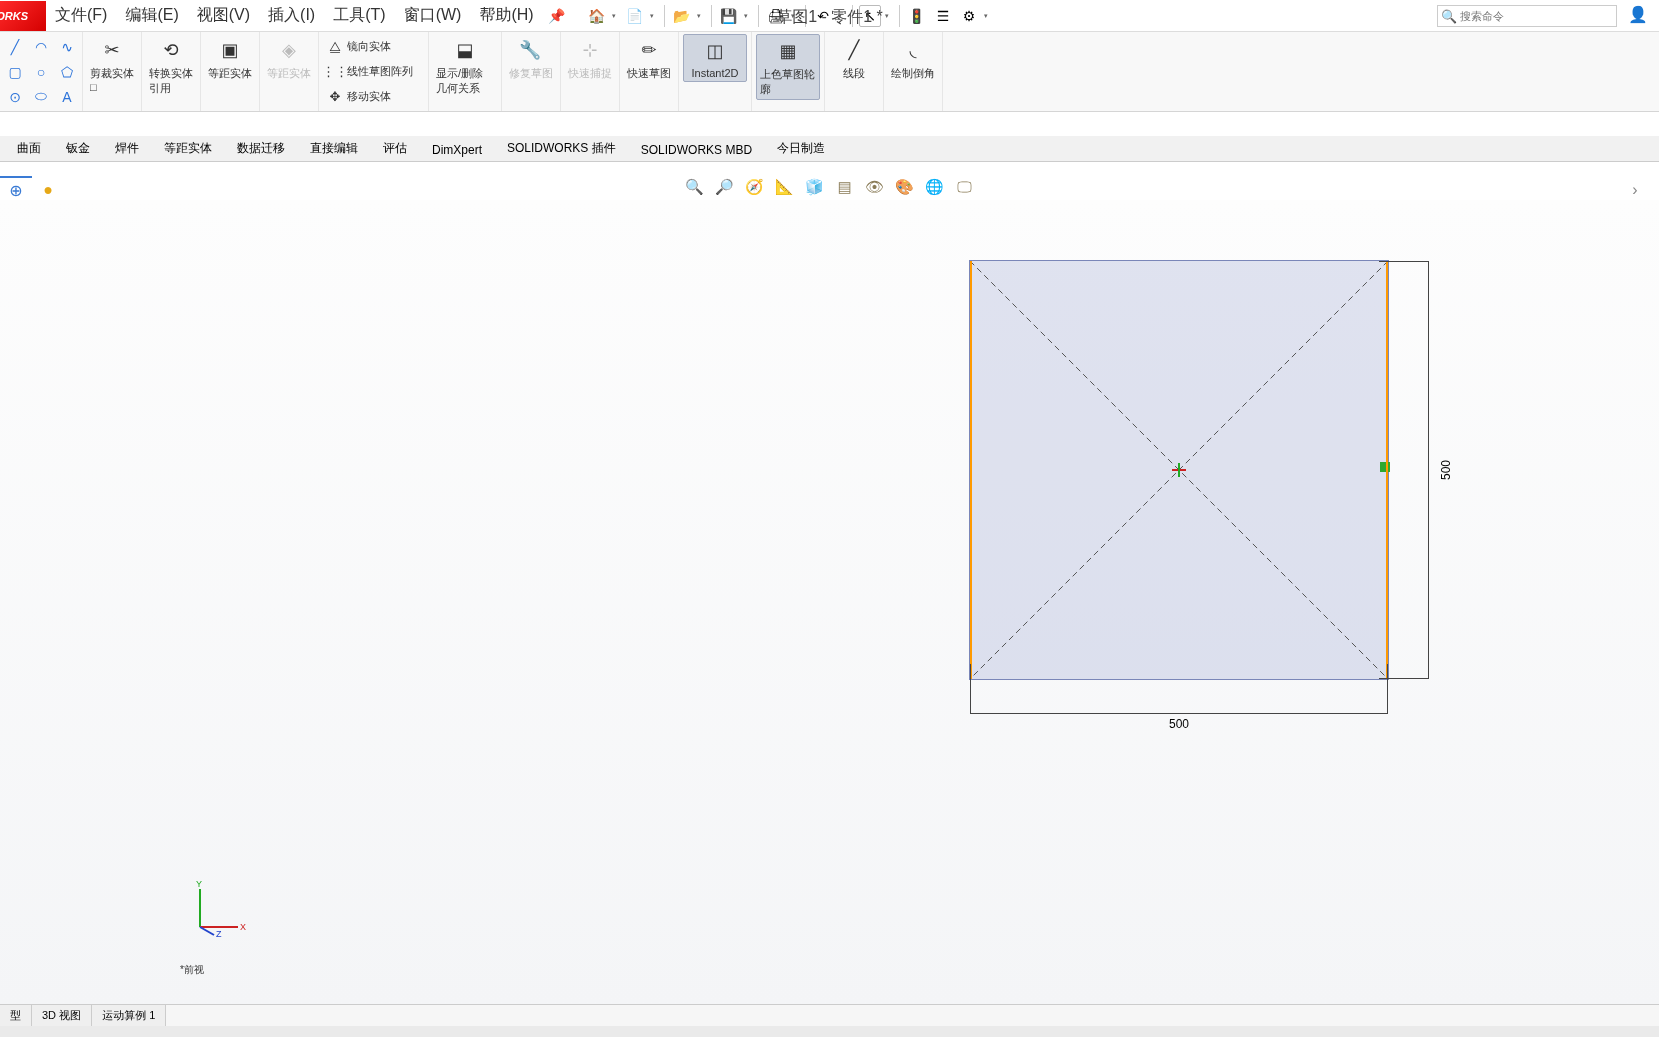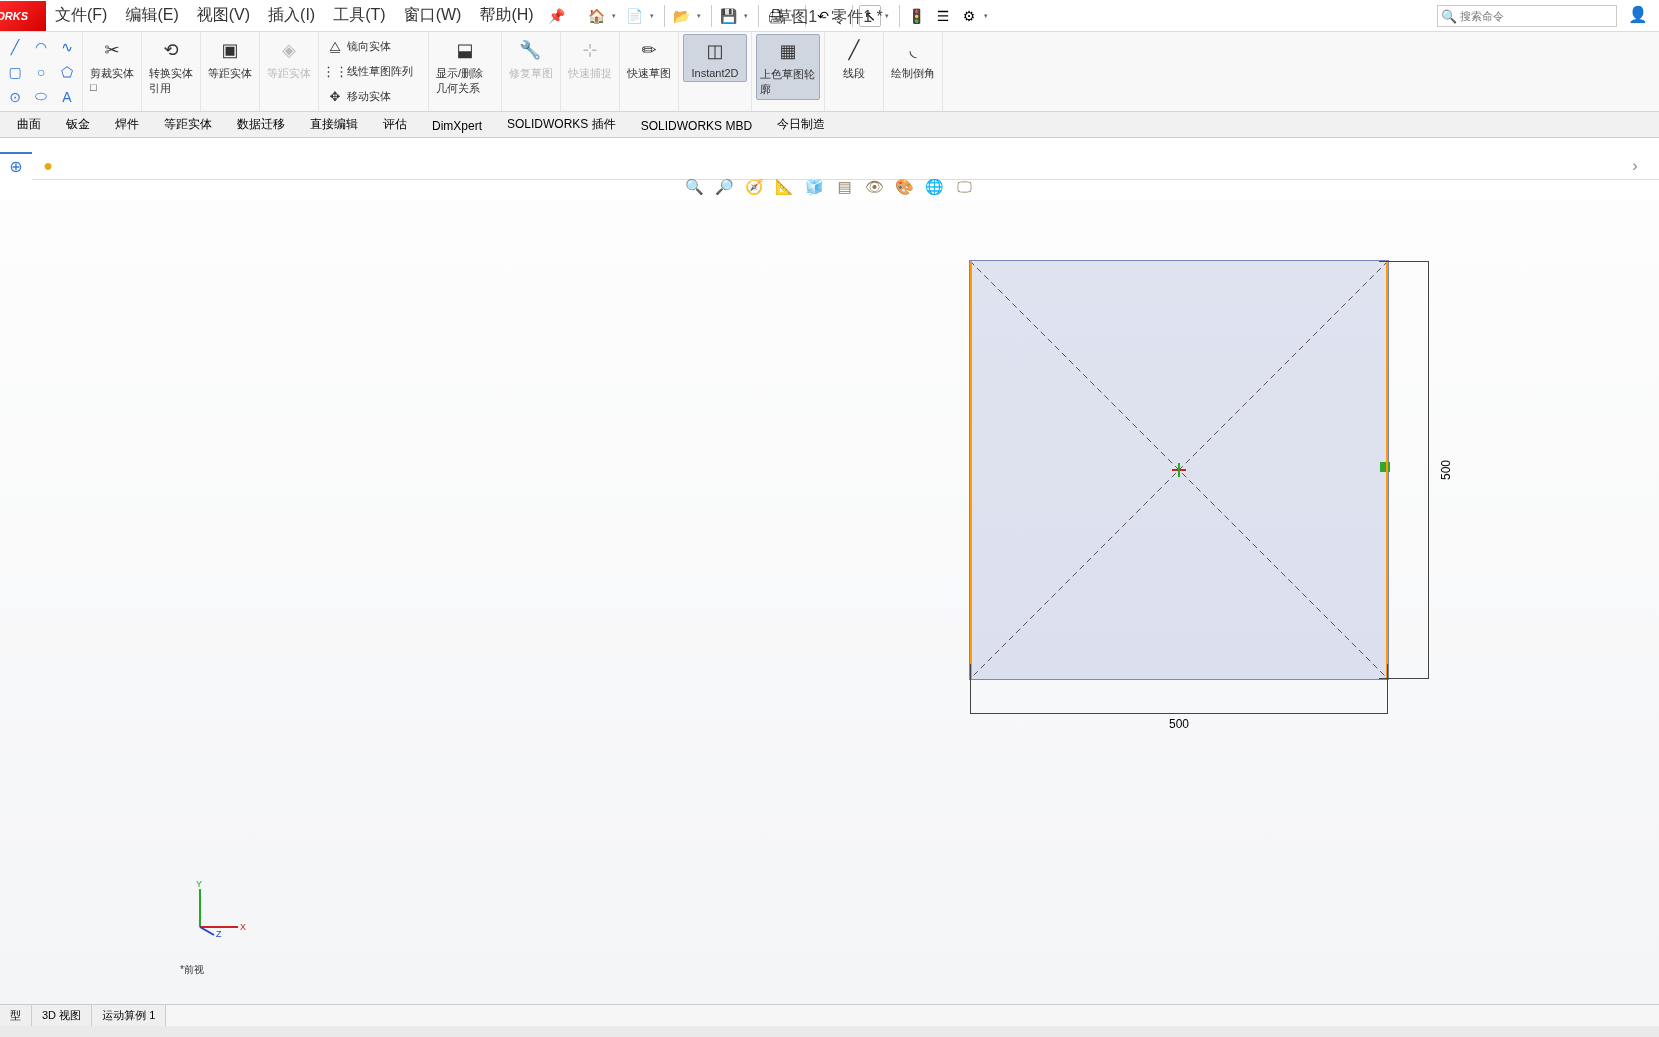--- a/index.html
+++ b/index.html
@@ -28,21 +28,21 @@
 .ribbon .tool .ticon { width: 28px; height: 28px; display: flex; align-items: center; justify-content: center; font-size: 18px; margin-bottom: 2px; }
 .ribbon .tool.gray { color: #bbb; }
 .ribbon .tool.active { background: #d0d6e0; border: 1px solid #a0aac0; border-radius: 2px; }
 .ribbon .col { display: flex; flex-direction: column; justify-content: space-around; padding: 2px 4px; }
 .ribbon .row { display: flex; gap: 4px; align-items: center; }
 .ribbon .sm { width: 22px; height: 22px; display: flex; align-items: center; justify-content: center; font-size: 14px; color: #2d74da; cursor: pointer; }
 .ribbon .smtxt { display: flex; align-items: center; gap: 4px; font-size: 11px; color: #333; cursor: pointer; padding: 2px 4px; }
 .ribbon .smtxt .mi { width: 16px; height: 16px; display: inline-flex; align-items: center; justify-content: center; font-size: 13px; }
 
 
-.ctx-tabs { height: 26px; background: #f1f1f1; border-bottom: 1px solid #ccc; display: flex; align-items: end; padding-left: 4px; }
+.ctx-tabs { height: 26px; background: #f1f1f1; border-bottom: 1px solid #ccc; display: flex; align-items: end; padding-left: 4px; margin-top: 24px; }
 .ctx-tabs .ctab { padding: 4px 12px; font-size: 12px; border: 1px solid #ccc; border-bottom: none; background: #fff; margin-right: -1px; cursor: pointer; }
 .ctx-tabs .ctab.inactive { background: transparent; border-color: transparent; }
 
 
 .panel-tabs { height: 28px; border-bottom: 1px solid #ddd; display: flex; align-items: center; position: relative; margin-top: 14px; }
 .panel-tabs .pt { width: 32px; height: 28px; display: flex; align-items: center; justify-content: center; font-size: 16px; cursor: pointer; }
 .panel-tabs .pt.sel { border-top: 2px solid #3a7bd5; background: #fff; }
 
 
 .view-icons { position: absolute; left: 50%; transform: translateX(-50%); top: 176px; display: flex; gap: 8px; align-items: center; }

